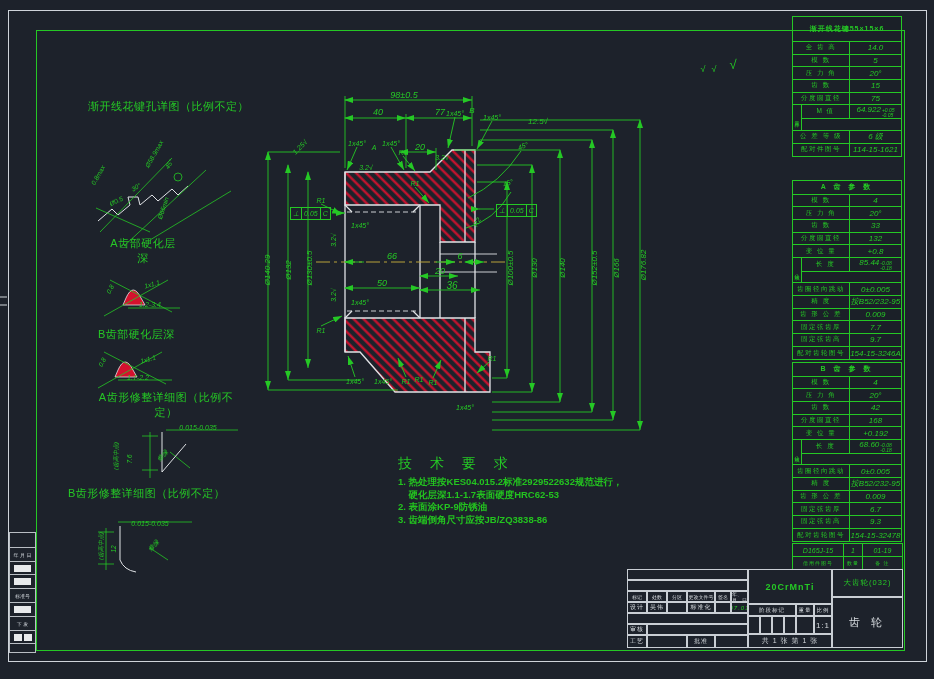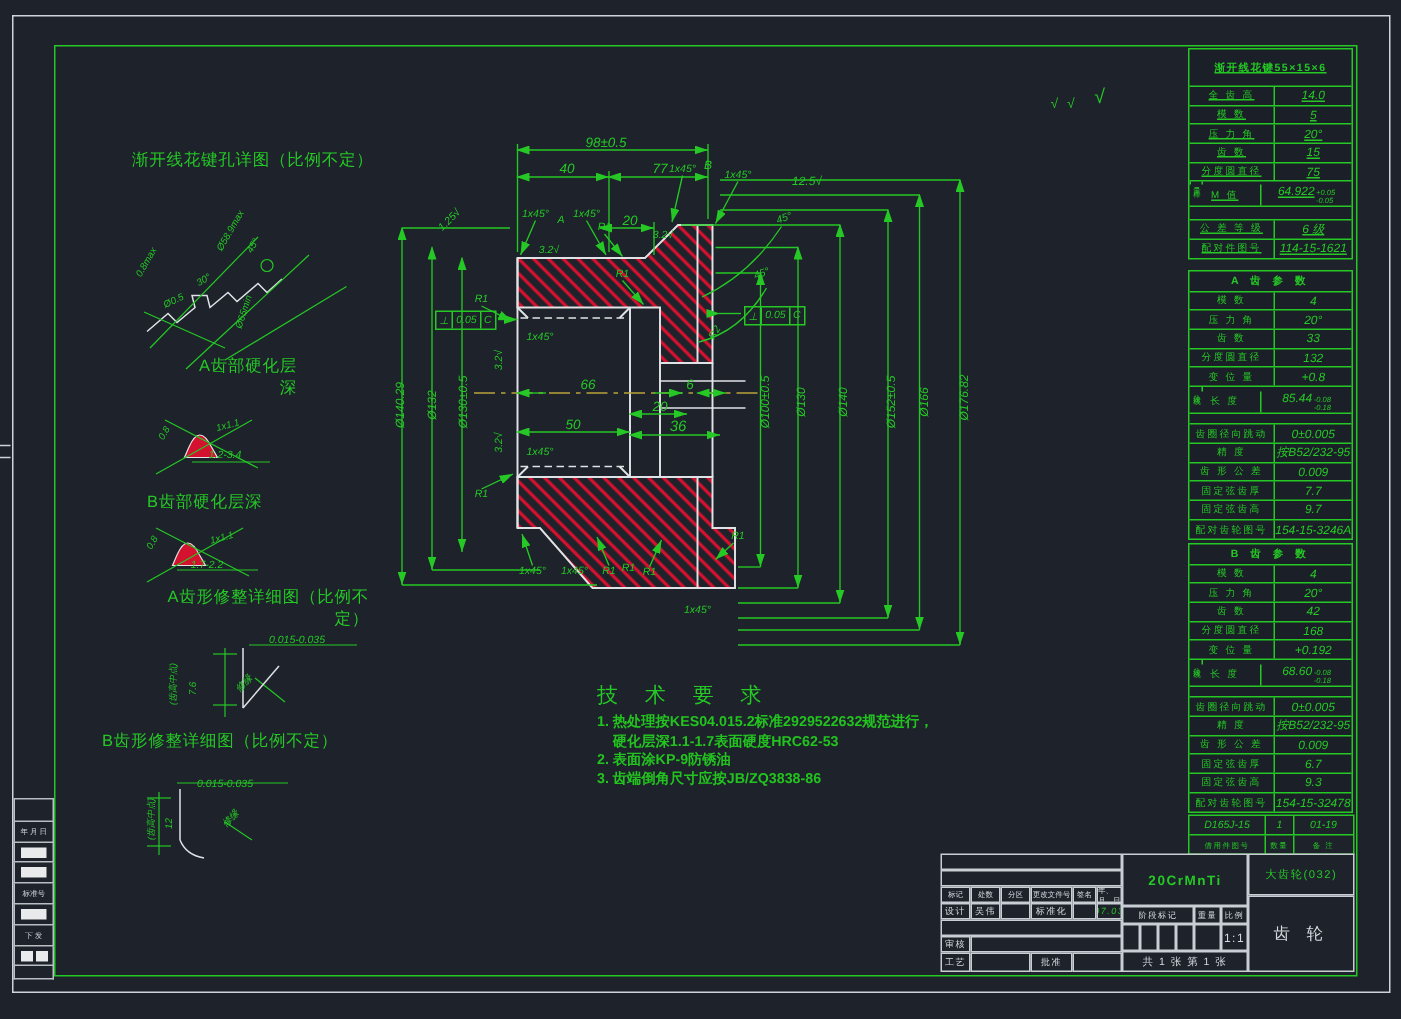--- a/index.html
+++ b/index.html
@@ -6,33 +6,33 @@
   #sheet{position:relative;width:934px;height:679px;background:#1d222b;overflow:hidden;
          font-family:"Liberation Sans",sans-serif;color:#25c825;}
   .abs{position:absolute;}
   
   #outer-frame{left:8px;top:10px;width:917px;height:650px;border:1px solid #cfd4da;}
   #inner-frame{left:36px;top:30px;width:867px;height:619px;border:1px solid #25c825;}
   
   .ann{position:absolute;white-space:nowrap;color:#25c825;font-style:italic;transform-origin:center;}
   
   .dtitle{position:absolute;color:#25c825;font-size:11px;white-space:pre-line;letter-spacing:.5px;}
-  .center{text-align:right;}
+  .center{text-align:center;}
   
   #techreq{left:398px;top:455px;width:240px;}
   #techreq .tr-title{font-size:14px;letter-spacing:7px;color:#25c825;margin-bottom:3px;}
   #techreq .tr-line{font-size:9.5px;line-height:12.5px;color:#23c31f;font-weight:bold;white-space:pre;}
   
   .ptable{position:absolute;left:792px;width:110px;border:1px solid #25c825;box-sizing:border-box;background:rgba(0,0,0,0.06);}
   .t-title{display:flex;align-items:center;justify-content:center;font-size:7px;font-weight:bold;letter-spacing:1px;border-bottom:1px solid #25c825;box-sizing:border-box;}
   .tall .t-title{height:25px;}
   .short .t-title{height:13.5px;letter-spacing:3px;}
   .t-row{display:flex;height:12.7px;border-bottom:1px solid #25c825;box-sizing:border-box;align-items:stretch;}
   .t-row:last-child{border-bottom:none;}
-  .t-dbl{height:25.4px;flex-direction:column;}
+  .t-dbl{height:25.4px;}
   .t-side{width:9px;border-right:1px solid #25c825;box-sizing:border-box;writing-mode:vertical-rl;font-size:5px;display:flex;align-items:center;justify-content:center;letter-spacing:1px;}
   .t-lab{flex:0 0 57px;border-right:1px solid #25c825;box-sizing:border-box;display:flex;align-items:center;justify-content:center;font-size:6.5px;letter-spacing:1.5px;overflow:hidden;}
   .t-dbl .t-lab{flex:0 0 48px;}
   .t-val{flex:1;display:flex;align-items:center;justify-content:center;font-size:8px;font-style:italic;overflow:hidden;}
   .t-main{flex:1;display:flex;flex-direction:column;}
   .t-sub{flex:1;display:flex;}
   .t-sub + .t-sub{border-top:1px solid #25c825;}
   .t-tol{display:inline-flex;flex-direction:column;font-size:5px;line-height:5px;margin-left:1px;font-style:italic;}
   
   .gdt{position:absolute;display:flex;border:1px solid #25c825;height:11px;font-size:7px;font-style:italic;}
@@ -306,21 +306,21 @@
   <div class="dtitle" style="left:68px;top:486px;white-space:nowrap;">B齿形修整详细图（比例不定）</div>
 
   <div class="abs" id="techreq">
     <div class="tr-title">技 术 要 求</div>
     <div class="tr-line">1. 热处理按KES04.015.2标准2929522632规范进行，</div>
     <div class="tr-line">    硬化层深1.1-1.7表面硬度HRC62-53</div>
     <div class="tr-line">2. 表面涂KP-9防锈油</div>
     <div class="tr-line">3. 齿端倒角尺寸应按JB/ZQ3838-86</div>
   </div>
 
-  <div class="ptable tall" style="top:32px;text-decoration:underline;">
+  <div class="ptable tall" style="top:16px;">
       <div class="t-title">渐开线花键55×15×6</div>
       <div class="t-row">
         <div class="t-lab">全 齿 高</div>
         <div class="t-val">
           <span><span>14.0</span></span>
         </div>
       </div>
       <div class="t-row">
         <div class="t-lab">模  数</div>
         <div class="t-val">

